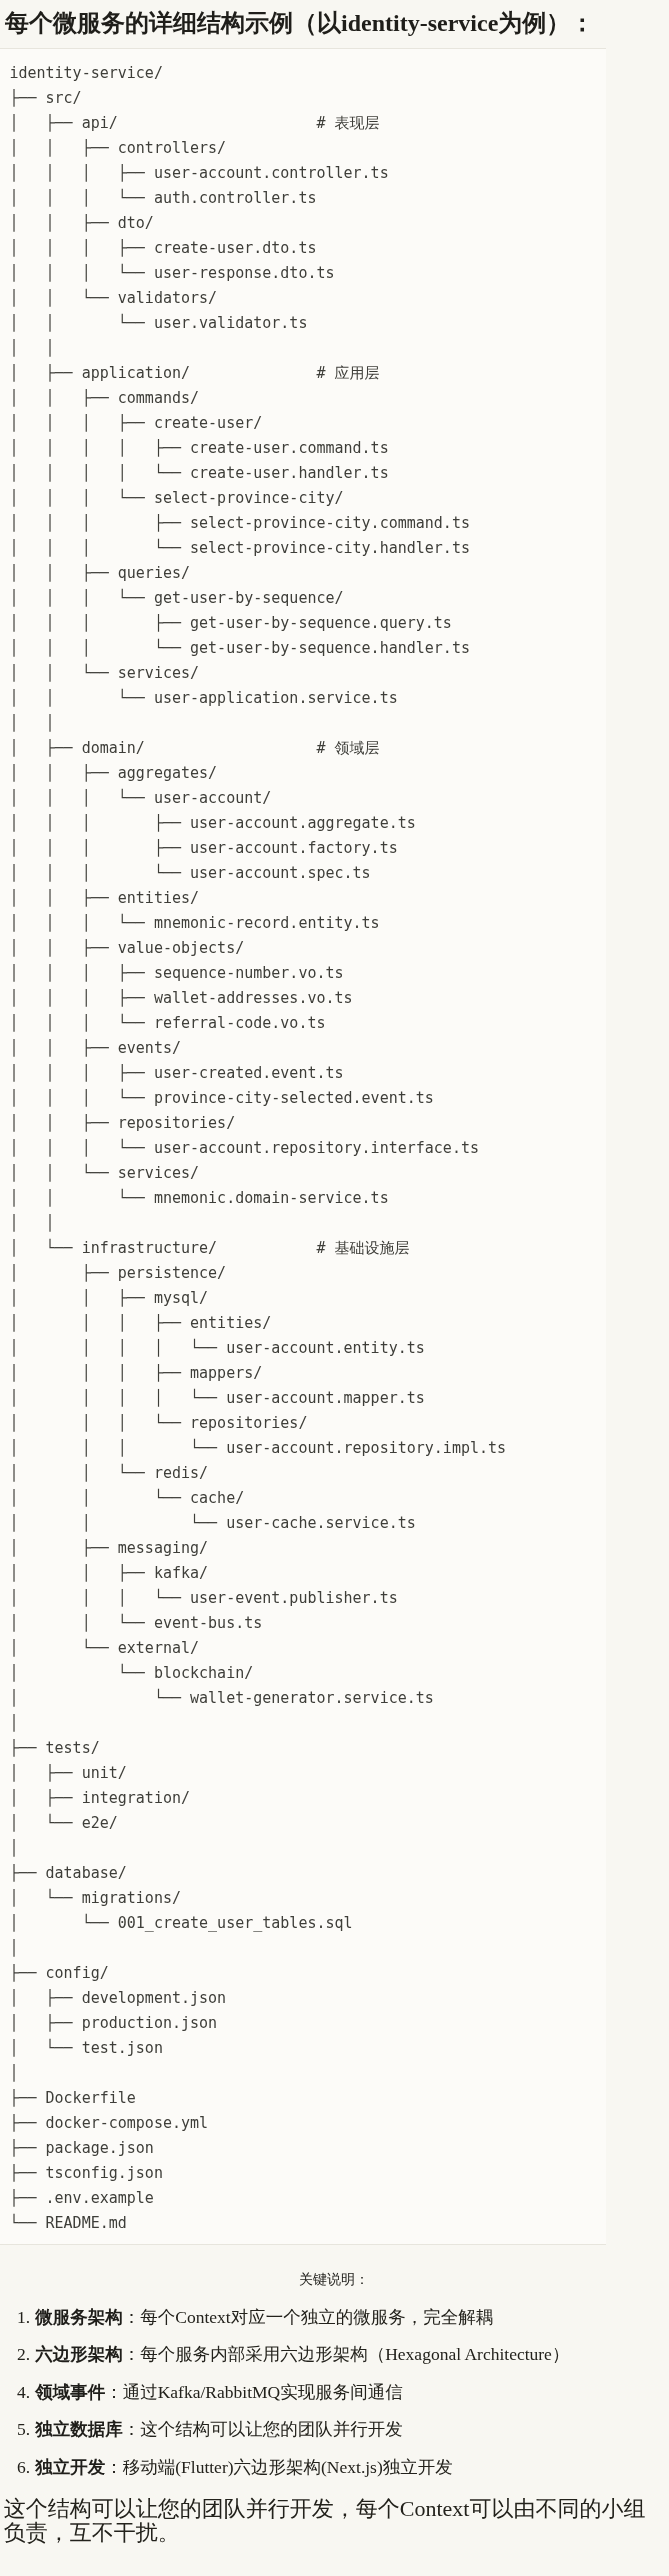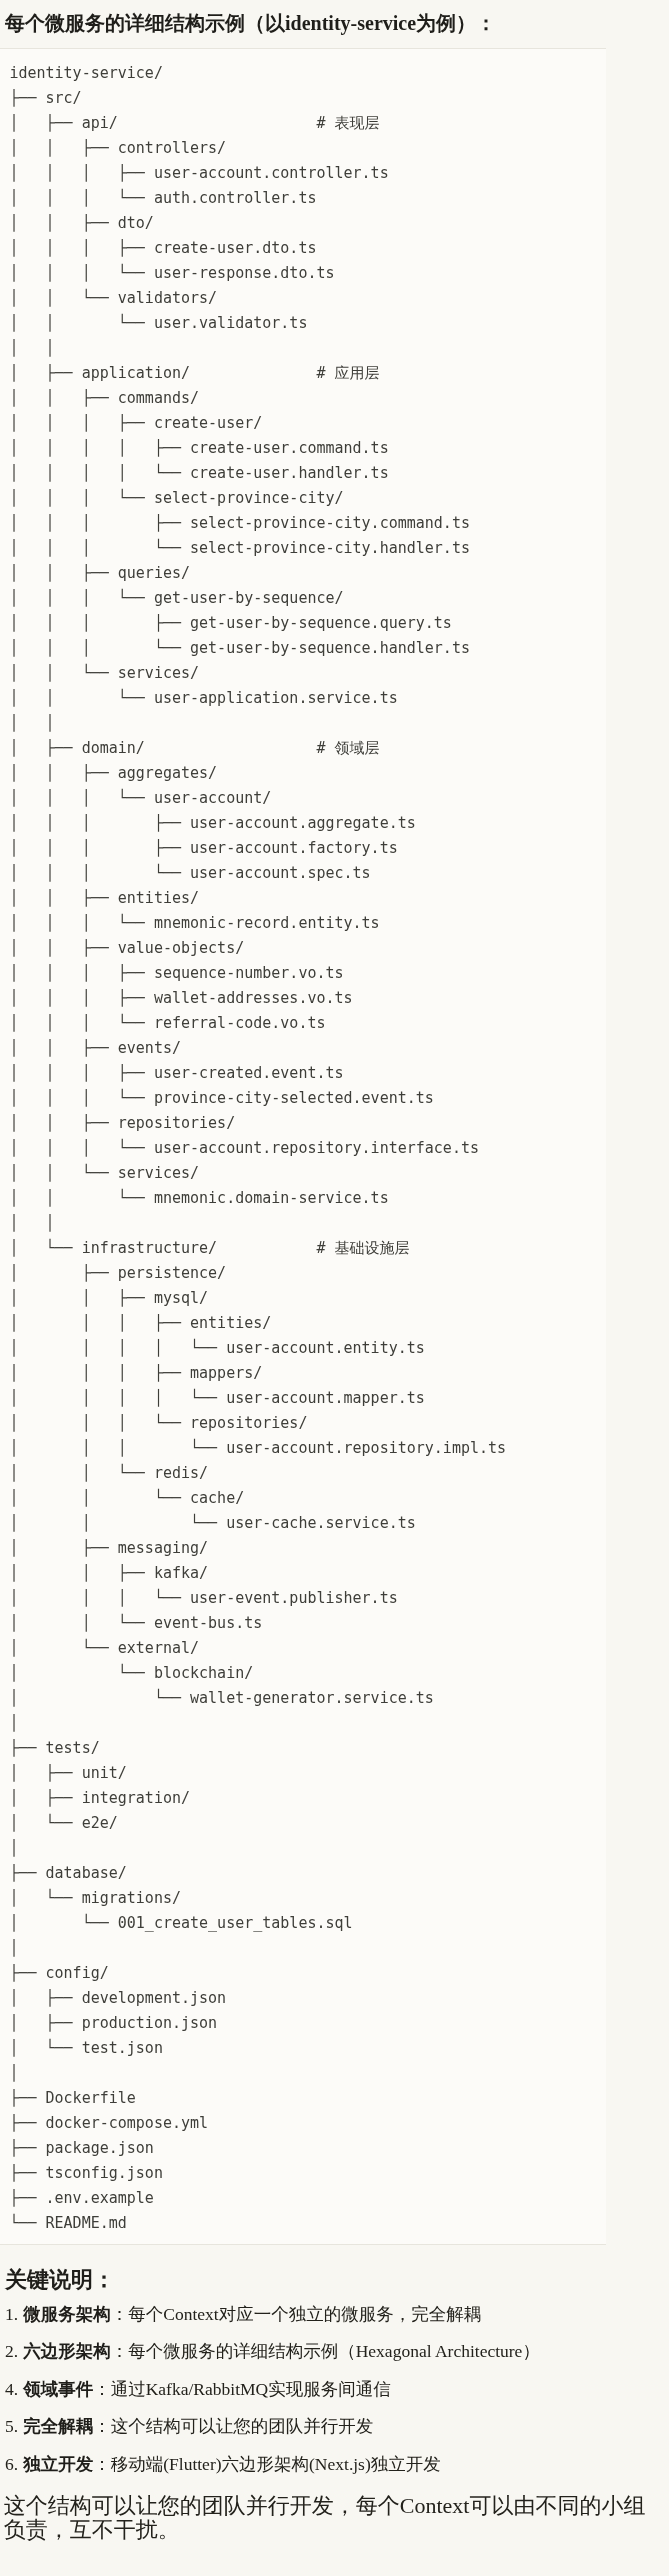--- a/index.html
+++ b/index.html
@@ -14,21 +14,21 @@
   html,body{margin:0;padding:0;}
   body{
     width:669px;
     height:2576px;
     overflow:hidden;
     background:var(--page_bg);
     font-family:"Liberation Serif","DejaVu Serif",serif;
     color:var(--body_text);
   }
   .page-title{
-    font-size:20px;
+    font-size:24px;
     line-height:30px;
     font-weight:700;
     color:var(--heading_text);
     margin:7.5px 6.3px 10px 5px;
     font-family:"Liberation Serif","DejaVu Serif",serif;
   }
   .code-block{
     background:var(--code_bg);
     border-top:0.6px solid var(--border);
     border-bottom:0.6px solid var(--border);
@@ -40,28 +40,29 @@
     font-family:"DejaVu Sans Mono","Liberation Mono",monospace;
     font-size:15px;
     line-height:25px;
     color:var(--tree_text);
     white-space:pre;
   }
   .notes{
     padding:0 6.3px 0 3.8px;
   }
   .notes-heading{
-    font-size:22px;
+    font-size:14px;
     line-height:27.5px;
-    font-weight:700;
+    font-weight:400;
     color:var(--heading_text);
     margin:21px 0 8.8px 1.3px;
+    text-align:center;
   }
   .notes-list{
-    margin:0;
+    margin:12px;
     padding:0 0 0 1.3px;
     list-style:none;
   }
   .note-item{
     font-size:17.5px;
     line-height:22.5px;
     margin:0 0 15px 0;
     color:var(--body_text);
   }
   .note-number{
@@ -171,21 +172,21 @@
 ├── tsconfig.json
 ├── .env.example
 └── README.md</pre>
 </div>
 
 <section class="notes">
   <h2 class="notes-heading">关键说明：</h2>
 
   <ol class="notes-list">
     <li class="note-item"><span class="note-number">1.</span><span class="note-term">微服务架构</span><span class="note-text">：每个Context对应一个独立的微服务，完全解耦</span></li>
-    <li class="note-item"><span class="note-number">2.</span><span class="note-term">六边形架构</span><span class="note-text">：每个微服务的详细结构示例（Hexagonal Architecture）</span></li>
+    <li class="note-item"><span class="note-number">2.</span><span class="note-term">六边形架构</span><span class="note-text">：每个服务内部采用六边形架构（Hexagonal Architecture）</span></li>
     <li class="note-item"><span class="note-number">4.</span><span class="note-term">领域事件</span><span class="note-text">：通过Kafka/RabbitMQ实现服务间通信</span></li>
-    <li class="note-item"><span class="note-number">5.</span><span class="note-term">完全解耦</span><span class="note-text">：这个结构可以让您的团队并行开发</span></li>
+    <li class="note-item"><span class="note-number">5.</span><span class="note-term">独立数据库</span><span class="note-text">：这个结构可以让您的团队并行开发</span></li>
     <li class="note-item"><span class="note-number">6.</span><span class="note-term">独立开发</span><span class="note-text">：移动端(Flutter)六边形架构(Next.js)独立开发</span></li>
   </ol>
 
   <p class="closing-paragraph">这个结构可以让您的团队并行开发，每个Context可以由不同的小组负责，互不干扰。</p>
 </section>
 
 
 </body></html>

